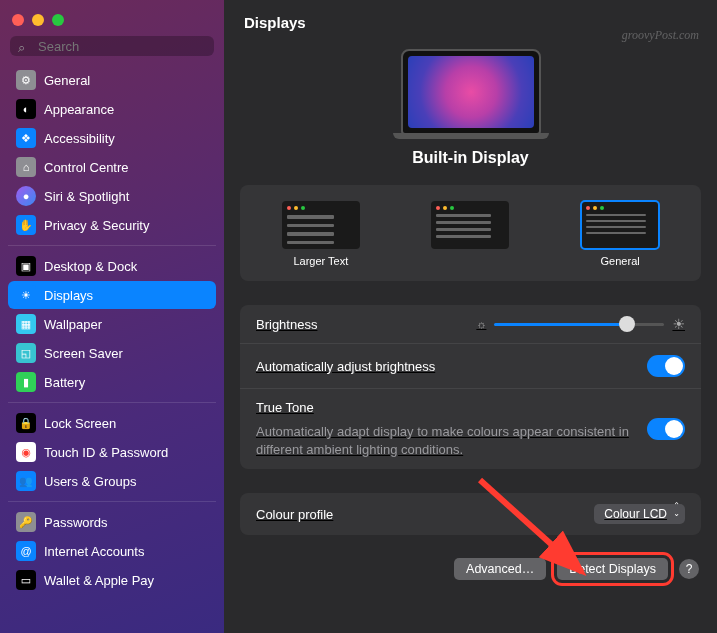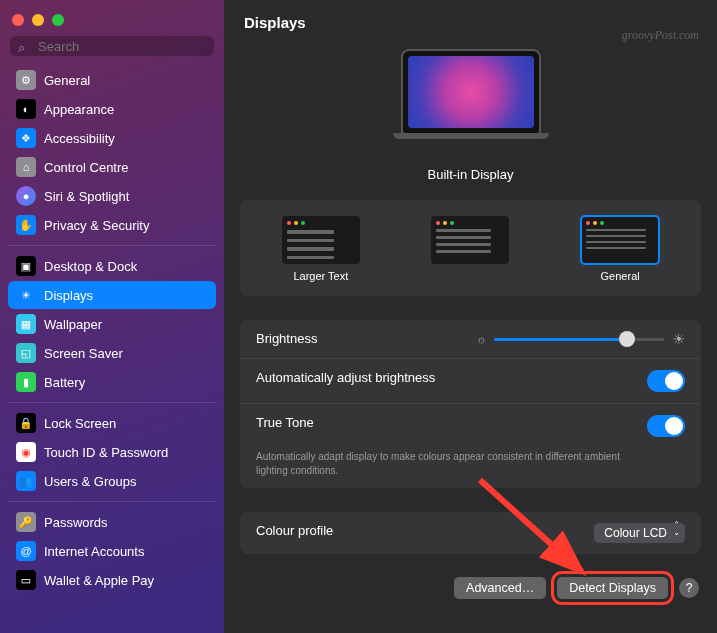--- a/index.html
+++ b/index.html
@@ -46,41 +46,41 @@
 .content { flex: 1; height: 100%; background: #2a2a2c; display: flex; flex-direction: column; overflow-y: auto; }
 .content::-webkit-scrollbar { width: 0; }
 .header { padding: 14px 20px 12px; }
 .header-title { color: #fff; font-size: 15px; font-weight: 700; }
 .watermark { position: absolute; top: 28px; right: 18px; color: rgba(200,200,200,0.35); font-family: Georgia, serif; font-style: italic; font-size: 12px; pointer-events: none; }
 
 .display-preview { display: flex; flex-direction: column; align-items: center; padding: 6px 0 6px; }
 .laptop { width: 140px; height: 86px; background: #111; border-radius: 8px 8px 4px 4px; border: 2px solid #555; position: relative; display:flex; align-items:center; justify-content:center; }
 .laptop::after { content:''; position:absolute; bottom:-6px; left:-10px; right:-10px; height:6px; background:#555; border-radius: 0 0 10px 10px; }
 .laptop .screen { width: 126px; height: 72px; background: radial-gradient(circle at 50% 50%, #e94ca5 0%, #b83fa8 35%, #4a3fb8 70%, #2a3fb8 100%); border-radius: 4px; }
-.display-label { color: #fff; font-size: 13px; font-weight: 400; margin-top: 32px; }
+.display-label { color: #fff; font-size: 16px; font-weight: 700; margin-top: 14px; }
 
 .panel { background: #353537; border-radius: 8px; margin: 12px 16px; }
 .scale-row { display: flex; justify-content: space-around; padding: 14px 8px 12px; gap: 4px; }
 .scale-opt { display: flex; flex-direction: column; align-items: center; gap: 6px; cursor: default; padding: 2px; border-radius: 6px; }
 .scale-opt.selected .thumb { outline: 2.5px solid #0a84ff; outline-offset: -1px; }
 .thumb { width: 78px; height: 48px; background: #1a1a1a; border-radius: 4px; padding: 5px; display: flex; flex-direction: column; gap: 2px; overflow:hidden; }
 .thumb .dots { display:flex; gap:3px; }
 .thumb .dot { width:4px; height:4px; border-radius:50%; }
 .thumb .d1{background:#ff5f57;} .thumb .d2{background:#febc2e;} .thumb .d3{background:#28c840;}
 .thumb .line { height: 2px; background: #666; border-radius:1px; }
 .thumb.lg .line { height: 4px; margin-top:3px; width:70%; }
 .thumb.md .line { height: 3px; margin-top:2px; width:80%; }
 .thumb.df .line { height: 2px; margin-top:2px; width:88%; }
 .thumb.sp .line { height: 1px; margin-top:1px; width:92%; }
 .scale-label { color: #fff; font-size: 11px; }
 
-.row { display: flex; align-items: flex-start; padding: 11px 16px; border-bottom: 1px solid rgba(255,255,255,0.08); }
+.row { display: flex; align-items: center; padding: 11px 16px; border-bottom: 1px solid rgba(255,255,255,0.08); text-decoration: underline; }
 .row:last-child { border-bottom: none; }
 .row-label { color: #fff; font-size: 13px; flex: 1; }
-.row-sub { color: #9a9a9e; font-size: 10px; line-height: 1.35; margin-top: 20px; max-width: 380px; }
+.row-sub { color: #9a9a9e; font-size: 13px; line-height: 1.35; margin-top: 8px; max-width: 380px; }
 .row-col { display: flex; flex-direction: column; flex: 1; }
 
 .bright-ctrl { display: flex; align-items: center; gap: 8px; }
 .sun { color: #aaa; font-size: 11px; }
 .slider { width: 170px; height: 3px; background: linear-gradient(to right, #0a84ff 0%, #0a84ff 78%, #555 78%, #555 100%); border-radius: 2px; position: relative; }
 .slider .knob { position: absolute; left: 78%; top: 50%; transform: translate(-50%,-50%); width: 16px; height: 16px; background: #ddd; border-radius: 50%; }
 
 .switch { width: 38px; height: 22px; background: #0a84ff; border-radius: 11px; position: relative; }
 .switch::after { content:''; position:absolute; right:2px; top:2px; width:18px; height:18px; background:#fff; border-radius:50%; }
 

